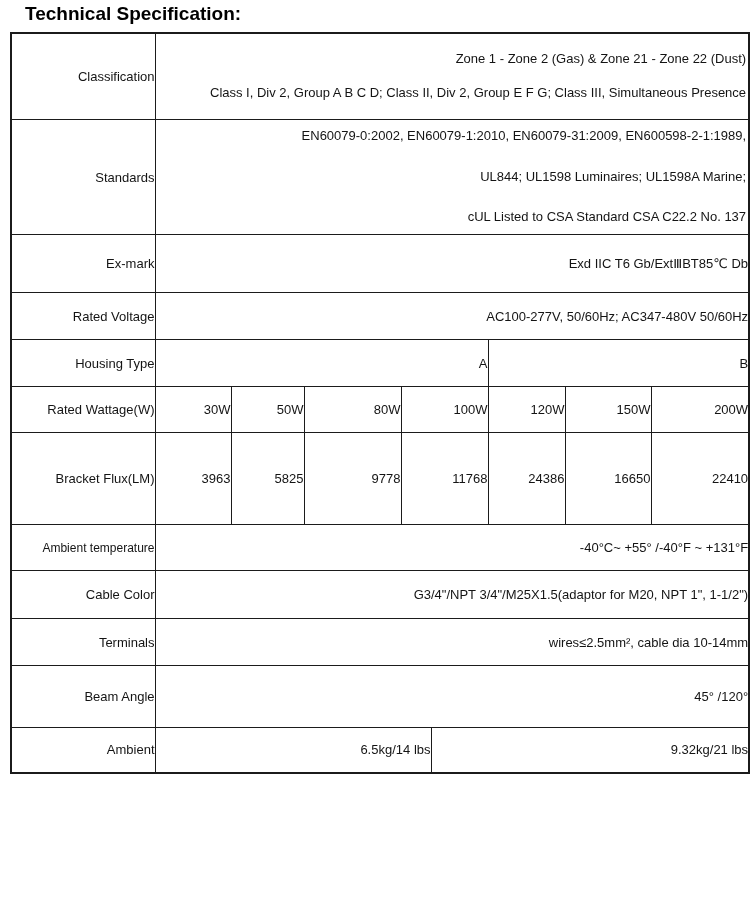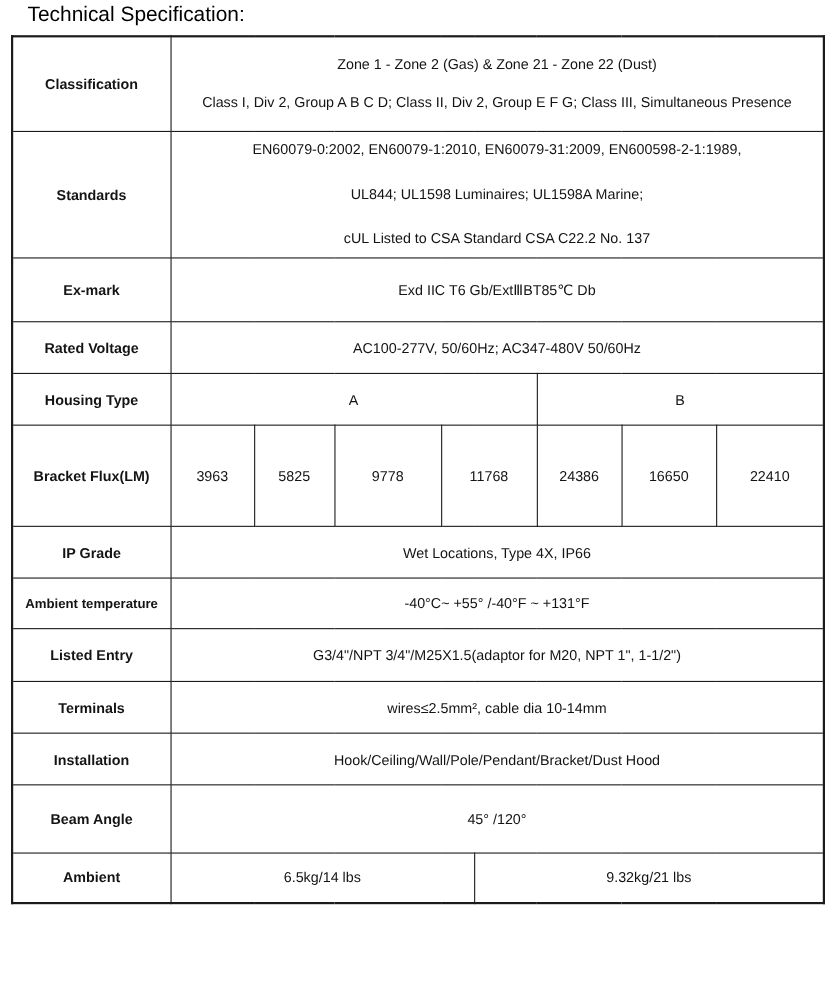--- a/index.html
+++ b/index.html
@@ -6,44 +6,43 @@
   html, body {
     margin: 0; padding: 0;
     width: 750px; height: 899px;
     background: #ffffff;
     font-family: "Liberation Sans", "DejaVu Sans", sans-serif;
     color: #141414;
   }
   .page { width: 750px; height: 899px; overflow: hidden; }
   .title {
     font-size: 19px;
-    font-weight: 400;
+    font-weight: 700;
     color: #000000;
     margin: 3px 0 7px 25px;
   }
   table.spec {
     border-collapse: collapse;
     table-layout: fixed;
     width: 738px;
     margin-left: 10px;
     border: 2px solid #1b1b1b;
   }
   table.spec td {
     border: 1px solid #1b1b1b;
     font-size: 13px;
-    text-align: center;
+    text-align: right;
     vertical-align: middle;
     padding: 0;
     overflow: hidden;
   }
   td.label {
     text-align: left;
     padding-left: 9px;
     padding-right: 4px;
-    font-weight: bold;
   }
   td.label.small { font-size: 12px; }
   td.num { font-size: 11.5px; }
   .stack {
     display: flex;
     flex-direction: column;
     justify-content: space-evenly;
     width: 100%;
   }
   .stack.h85 { height: 85px; }
@@ -100,57 +99,59 @@
       <td class="label">Rated Voltage</td>
       <td colspan="8">AC100-277V, 50/60Hz; AC347-480V 50/60Hz</td>
     </tr>
 
     <tr style="height:47px">
       <td class="label">Housing Type</td>
       <td colspan="5">A</td>
       <td colspan="3">B</td>
     </tr>
 
+    <tr style="height:46px">
+      <td class="label">Rated Wattage(W)</td>
+      <td class="num">30W</td>
+      <td class="num">50W</td>
+      <td class="num">80W</td>
+      <td class="num" colspan="2">100W</td>
+      <td class="num">120W</td>
+      <td class="num">150W</td>
+      <td class="num">200W</td>
+    </tr>
 
     <tr style="height:92px">
       <td class="label">Bracket Flux(LM)</td>
       <td class="num">3963</td>
       <td class="num">5825</td>
       <td class="num">9778</td>
       <td class="num" colspan="2">11768</td>
       <td class="num">24386</td>
       <td class="num">16650</td>
       <td class="num">22410</td>
     </tr>
 
 
-    <tr style="height:47px">
-      <td class="label">IP Grade</td>
-      <td colspan="8">Wet Locations, Type 4X, IP66</td>
-    </tr>
 
     <tr style="height:46px">
       <td class="label small">Ambient temperature</td>
       <td colspan="8">-40°C~ +55° /-40°F ~ +131°F</td>
     </tr>
 
     <tr style="height:48px">
-      <td class="label">Listed Entry</td>
+      <td class="label">Cable Color</td>
       <td colspan="8">G3/4"/NPT 3/4"/M25X1.5(adaptor for M20, NPT 1", 1-1/2")</td>
     </tr>
 
     <tr style="height:47px">
       <td class="label">Terminals</td>
       <td colspan="8">wires≤2.5mm², cable dia 10-14mm</td>
     </tr>
 
-    <tr style="height:47px">
-      <td class="label">Installation</td>
-      <td colspan="8">Hook/Ceiling/Wall/Pole/Pendant/Bracket/Dust Hood</td>
-    </tr>
 
     <tr style="height:62px">
       <td class="label">Beam Angle</td>
       <td colspan="8">45° /120°</td>
     </tr>
 
     <tr style="height:45px">
       <td class="label">Ambient</td>
       <td colspan="4">6.5kg/14 lbs</td>
       <td colspan="4">9.32kg/21 lbs</td>

